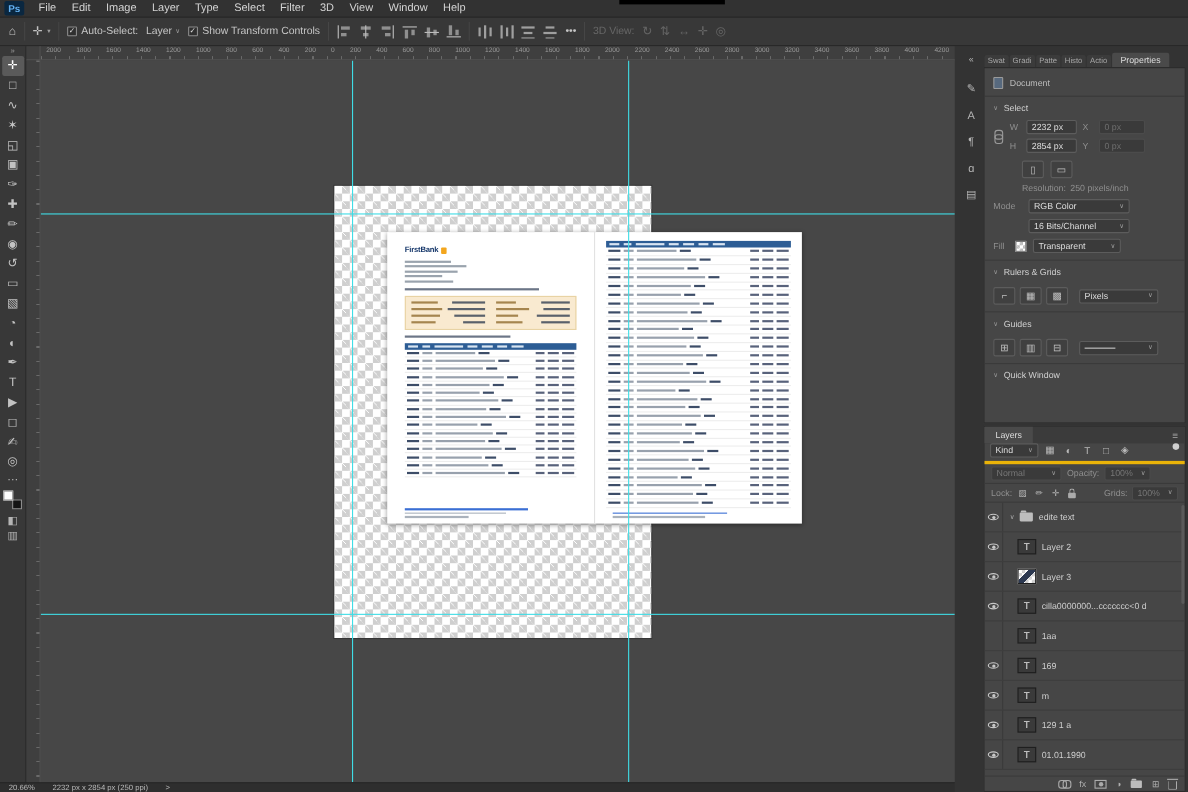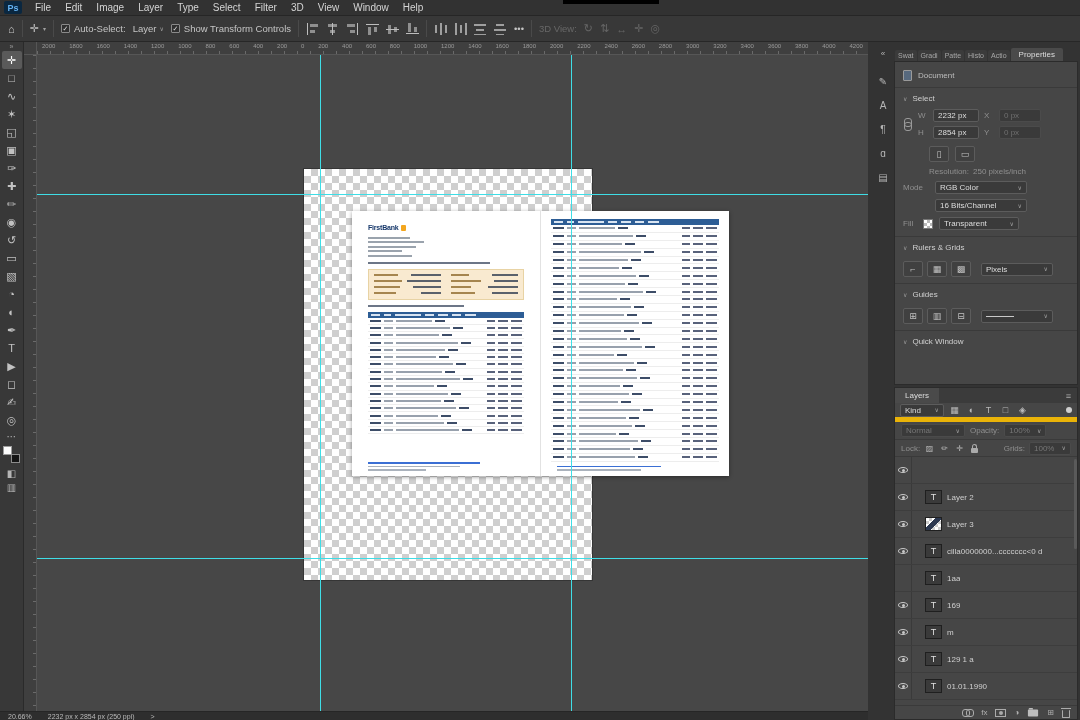--- a/index.html
+++ b/index.html
@@ -127,21 +127,21 @@
   .linkicon::before{top:0}
   .linkicon::after{bottom:0}
   .iconbtn{width:20px;height:16px;border:1px solid #5c5c5c;border-radius:2px;background:#404040;display:inline-flex;align-items:center;justify-content:center;font-size:9px;color:#c0c0c0}
   .chip{width:10px;height:10px;border:1px solid #777;background-color:#fff;background-image:linear-gradient(45deg,#bbb 25%,transparent 25%,transparent 75%,#bbb 75%),linear-gradient(45deg,#bbb 25%,transparent 25%,transparent 75%,#bbb 75%);background-size:6px 6px;background-position:0 0,3px 3px}
   .gline{width:28px;height:1px;background:#c9c9c9;display:inline-block}
 
   .layers{flex:1;margin-top:2px;background:#464646;border:1px solid #2b2b2b;display:flex;flex-direction:column;min-height:0;font-size:8px}
   .ltabrow{height:15px;display:flex;align-items:center;justify-content:space-between;background:#3b3b3b;padding-right:6px;flex:0 0 15px}
   .ltab{background:#4a4a4a;height:15px;display:flex;align-items:center;padding:0 10px;font-size:8px;color:#ddd}
   .lmenu{color:#aaa;font-size:9px}
-  .lfilter{height:19px;display:flex;align-items:center;gap:4px;padding:0 5px;border-bottom:5px solid #eab308;flex:0 0 19px}
+  .lfilter{height:19px;display:flex;align-items:flex-start;gap:4px;padding:0 5px;border-bottom:3px solid #eab308;flex:0 0 19px}
   .fico{width:13px;height:13px;display:inline-flex;align-items:center;justify-content:center;font-size:9px;color:#b9b9b9}
   .fdot{width:6px;height:6px;border-radius:50%;background:#cfcfcf;margin-left:auto}
   .lblend{height:18px;display:flex;align-items:center;gap:5px;padding:0 6px;border-bottom:1px solid #3a3a3a;flex:0 0 18px}
   .llock{height:17px;display:flex;align-items:center;gap:4px;padding:0 6px;border-bottom:1px solid #3a3a3a;flex:0 0 17px}
   .lockico{width:11px;height:12px;display:inline-flex;align-items:center;justify-content:center;font-size:8px;color:#b5b5b5}
   .padlock{width:7px;height:5px;background:#ababab;border-radius:1px;position:relative;display:inline-block;margin-top:4px}
   .padlock::before{content:'';position:absolute;top:-4px;left:1px;width:3px;height:4px;border:1px solid #ababab;border-bottom:none;border-radius:3px 3px 0 0}
   .llist{flex:1;overflow:hidden;position:relative}
   .scrollthumb{position:absolute;right:0;top:2px;width:3px;height:90px;background:#5a5a5a;border-radius:2px}
   .lrow{height:27px;display:flex;align-items:stretch;border-bottom:1px solid #3d3d3d}
@@ -1037,20 +1037,25 @@
               </span>
           </div>
           <div class="llist">
             <span class="scrollthumb"></span>
           <div class="lrow">
                 <div class="eyecell">
                   <span class="eye">
                     <i></i>
                   </span>
                 </div>
+                <div class="lcont">
+                  <span class="lchev">∨</span>
+                  <span class="folder"></span>
+                  <span class="lname">edite text</span>
+                </div>
               </div>
               <div class="lrow">
                 <div class="eyecell">
                   <span class="eye">
                     <i></i>
                   </span>
                 </div>
                 <div class="lcont child">
                   <span class="lthumb">T</span>
                   <span class="lname">Layer 2</span>

